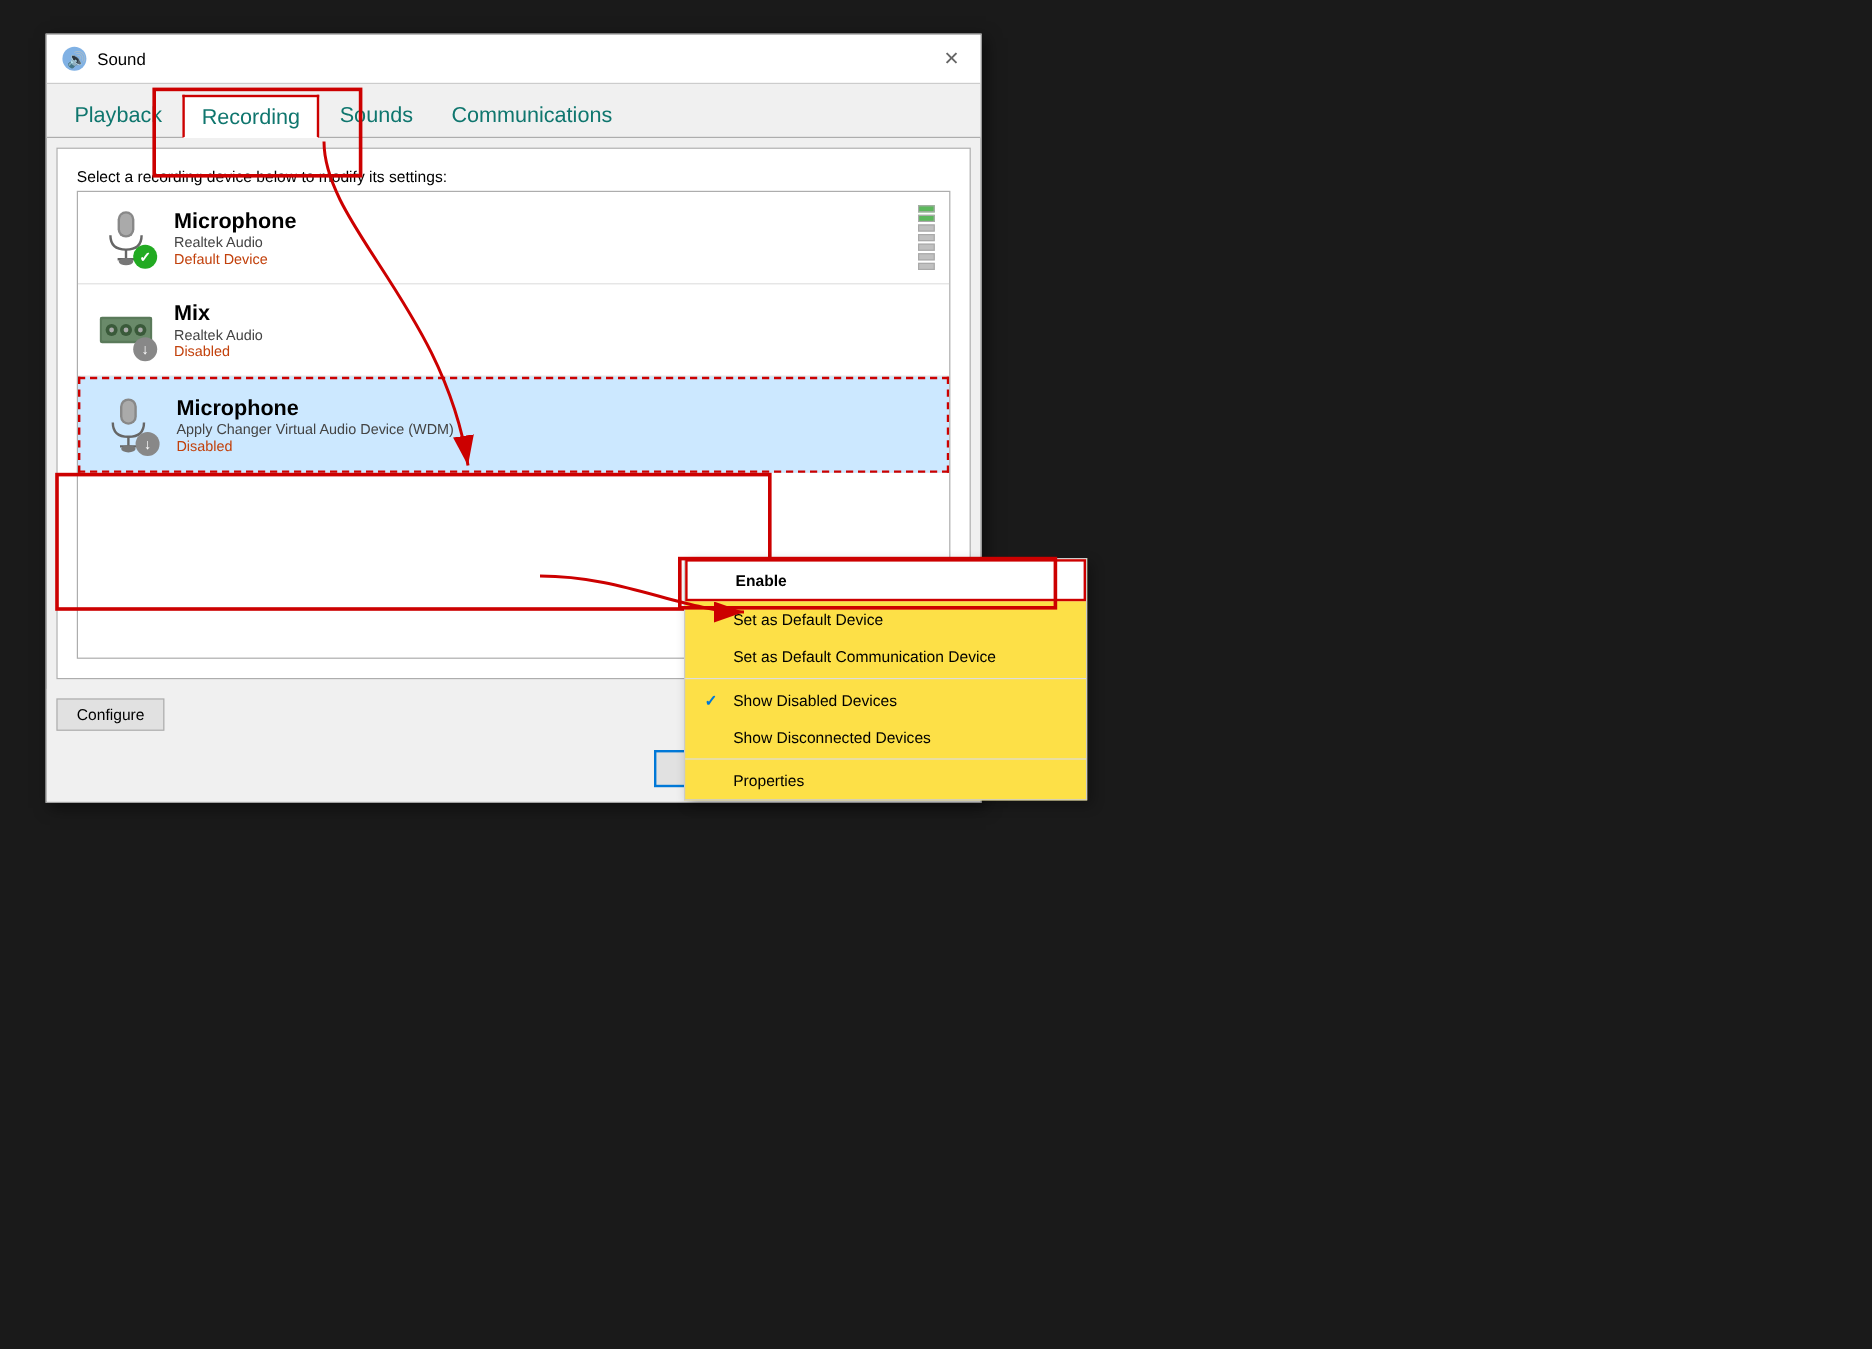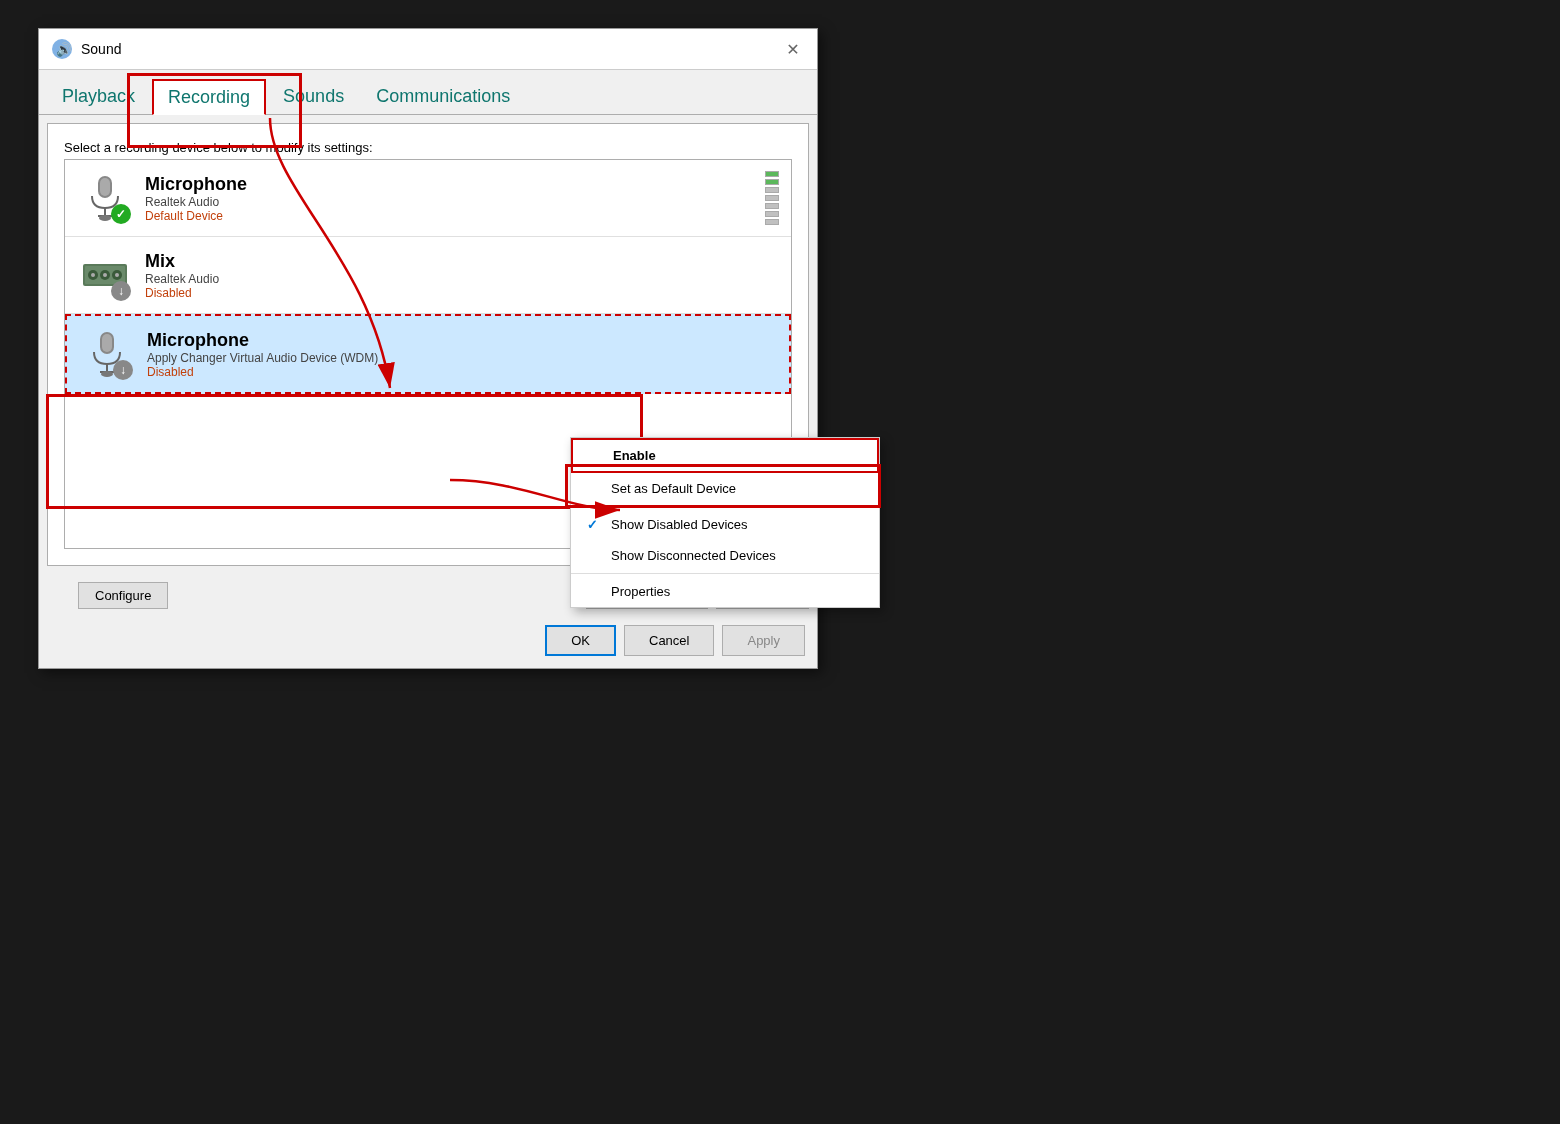--- a/index.html
+++ b/index.html
@@ -211,21 +211,20 @@
       padding: 8px;
       background: #f0f0f0;
       display: flex;
       align-items: center;
       justify-content: space-between;
     }
 
     .bottom-left {
       display: flex;
       gap: 8px;
-      margin-left: 31px;
     }
 
     .bottom-right {
       display: flex;
       gap: 8px;
     }
 
     .btn {
       padding: 5px 16px;
       border: 1px solid #adadad;
@@ -279,23 +278,23 @@
       border: 1px solid #adadad;
       cursor: pointer;
       font-size: 13px;
       color: #888;
     }
 
     
     .context-menu {
       position: absolute;
       left: 570px;
-      top: 437px;
-      width: 310px;
-      background: #ffffff;
+      top: 465px;
+      width: 336px;
+      background: #fde047;
       border: 1px solid #ccc;
       box-shadow: 4px 4px 10px rgba(0,0,0,0.3);
       z-index: 100;
     }
 
     .ctx-item {
       padding: 8px 16px;
       cursor: pointer;
       font-size: 13px;
       color: #000;
@@ -529,20 +528,24 @@
 
 <div class="context-menu">
   <div class="ctx-item highlighted">
     <span class="ctx-check"></span>
     <span>Enable</span>
   </div>
   <div class="ctx-item">
     <span class="ctx-check"></span>
     <span>Set as Default Device</span>
   </div>
+  <div class="ctx-item">
+    <span class="ctx-check"></span>
+    <span>Set as Default Communication Device</span>
+  </div>
   <hr class="ctx-separator">
   <div class="ctx-item">
     <span class="ctx-check">✓</span>
     <span>Show Disabled Devices</span>
   </div>
   <div class="ctx-item">
     <span class="ctx-check"></span>
     <span>Show Disconnected Devices</span>
   </div>
   <hr class="ctx-separator">

